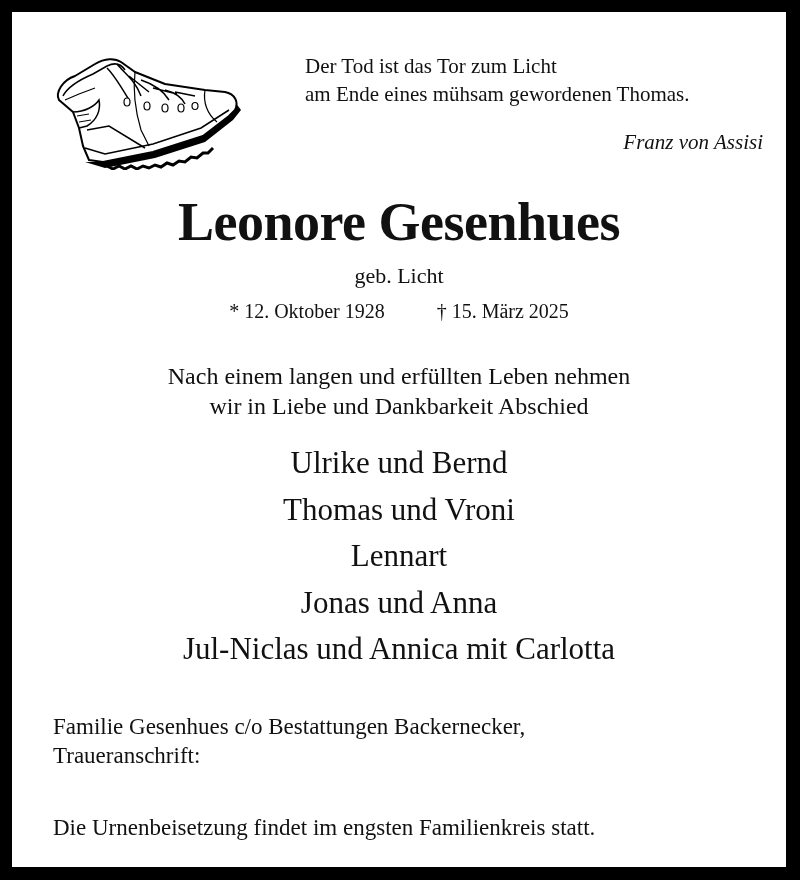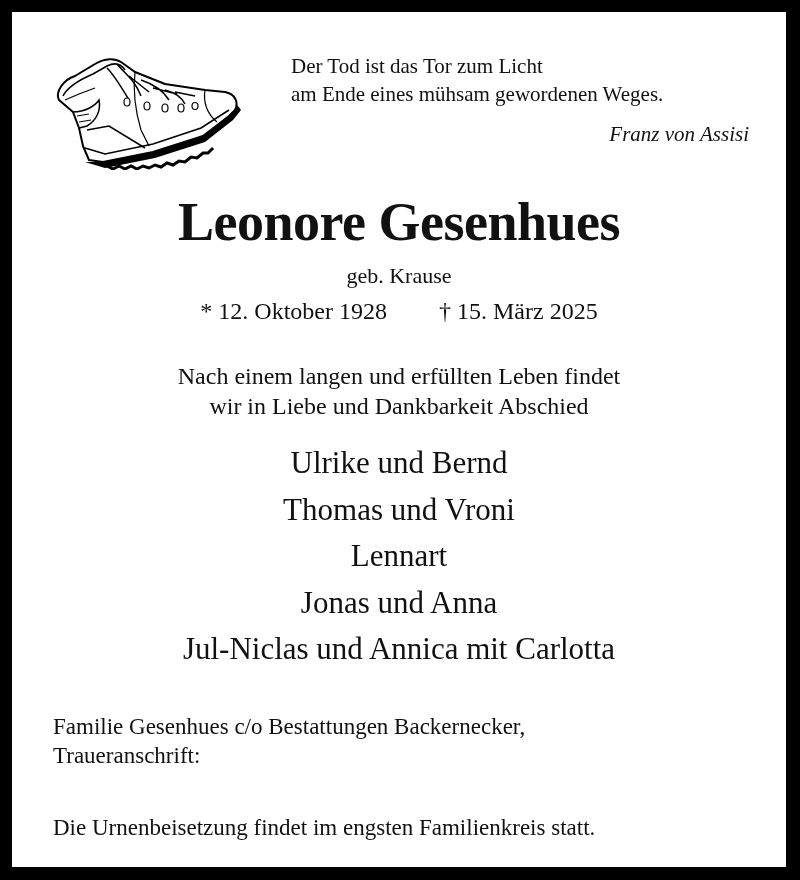--- a/index.html
+++ b/index.html
@@ -25,32 +25,32 @@
     }
     .boot {
       position: absolute;
       left: 33px;
       top: 38px;
       width: 200px;
       height: 120px;
     }
     .quote {
       position: absolute;
-      left: 279px;
+      left: 293px;
       top: 40px;
       width: 460px;
       font-size: 21px;
       line-height: 28px;
     }
     .quote .line { display: block; white-space: nowrap; }
     .quote .author {
       display: block;
       text-align: right;
       font-style: italic;
-      margin-top: 12px;
+      margin-top: 20px;
       padding-right: 2px;
     }
     .center {
       position: absolute;
       left: 0;
       width: 774px;
       text-align: center;
       white-space: nowrap;
     }
     .name {
@@ -60,21 +60,21 @@
       letter-spacing: -0.5px;
       line-height: 64px;
     }
     .maiden {
       top: 250px;
       font-size: 22px;
       line-height: 28px;
     }
     .dates {
       top: 283px;
-      font-size: 24px;
+      font-size: 20px;
       line-height: 32px;
     }
     .dates .sep { display: inline-block; width: 52px; }
     .intro {
       top: 349px;
       font-size: 24px;
       line-height: 30px;
     }
     .intro .line { display: block; }
     .mourners {
@@ -132,34 +132,34 @@
 
     <ellipse cx="82" cy="52" rx="3" ry="4" fill="#fff" stroke="#000" stroke-width="1.2"></ellipse>
     <ellipse cx="102" cy="56" rx="3" ry="4" fill="#fff" stroke="#000" stroke-width="1.2"></ellipse>
     <ellipse cx="120" cy="58" rx="3" ry="4" fill="#fff" stroke="#000" stroke-width="1.2"></ellipse>
     <ellipse cx="136" cy="58" rx="3" ry="4" fill="#fff" stroke="#000" stroke-width="1.2"></ellipse>
     <ellipse cx="150" cy="56" rx="3" ry="3.5" fill="#fff" stroke="#000" stroke-width="1.2"></ellipse>
   </svg>
 
   <div class="quote">
     <span class="line">Der Tod ist das Tor zum Licht</span>
-    <span class="line">am Ende eines mühsam gewordenen Weges.</span>
+    <span class="line">am Ende eines mühsam gewordenen Thomas.</span>
     <span class="author">Franz von Assisi</span>
   </div>
 
   <div class="center name">Leonore Gesenhues</div>
 
-  <div class="center maiden">geb. Krause</div>
+  <div class="center maiden">geb. Licht</div>
 
   <div class="center dates">
     <span>* 12. Oktober 1928</span><span class="sep"></span><span>† 15. März 2025</span>
   </div>
 
   <div class="center intro">
-    <span class="line">Nach einem langen und erfüllten Leben findet</span>
+    <span class="line">Nach einem langen und erfüllten Leben nehmen</span>
     <span class="line">wir in Liebe und Dankbarkeit Abschied</span>
   </div>
 
   <div class="center mourners">
     <span class="line">Ulrike und Bernd</span>
     <span class="line">Thomas und Vroni</span>
     <span class="line">Lennart</span>
     <span class="line">Jonas und Anna</span>
     <span class="line">Jul-Niclas und Annica mit Carlotta</span>
   </div>

